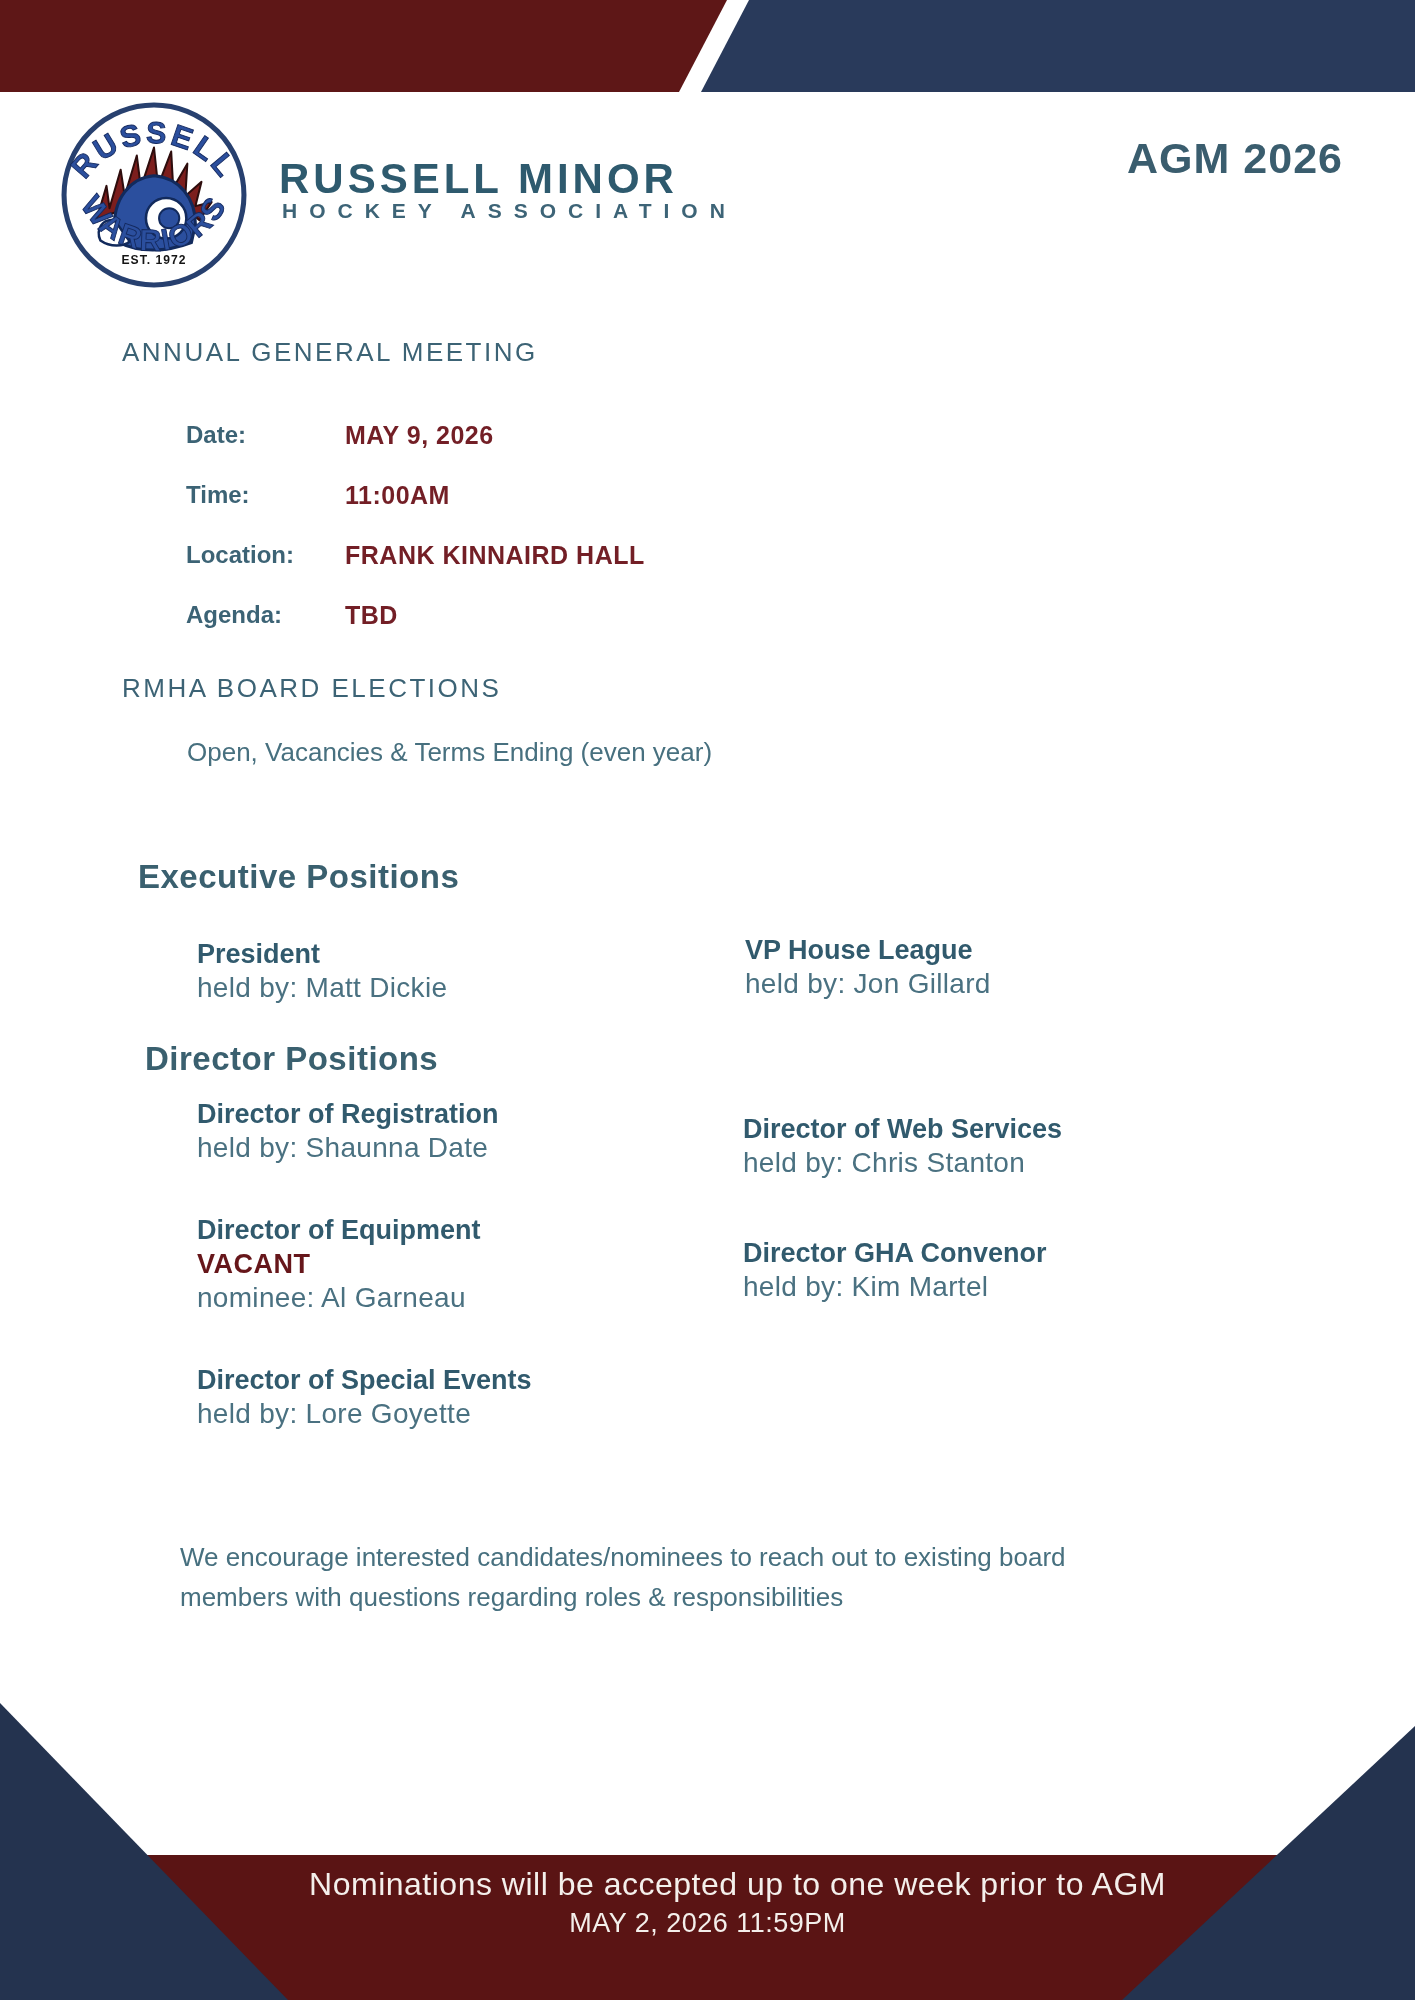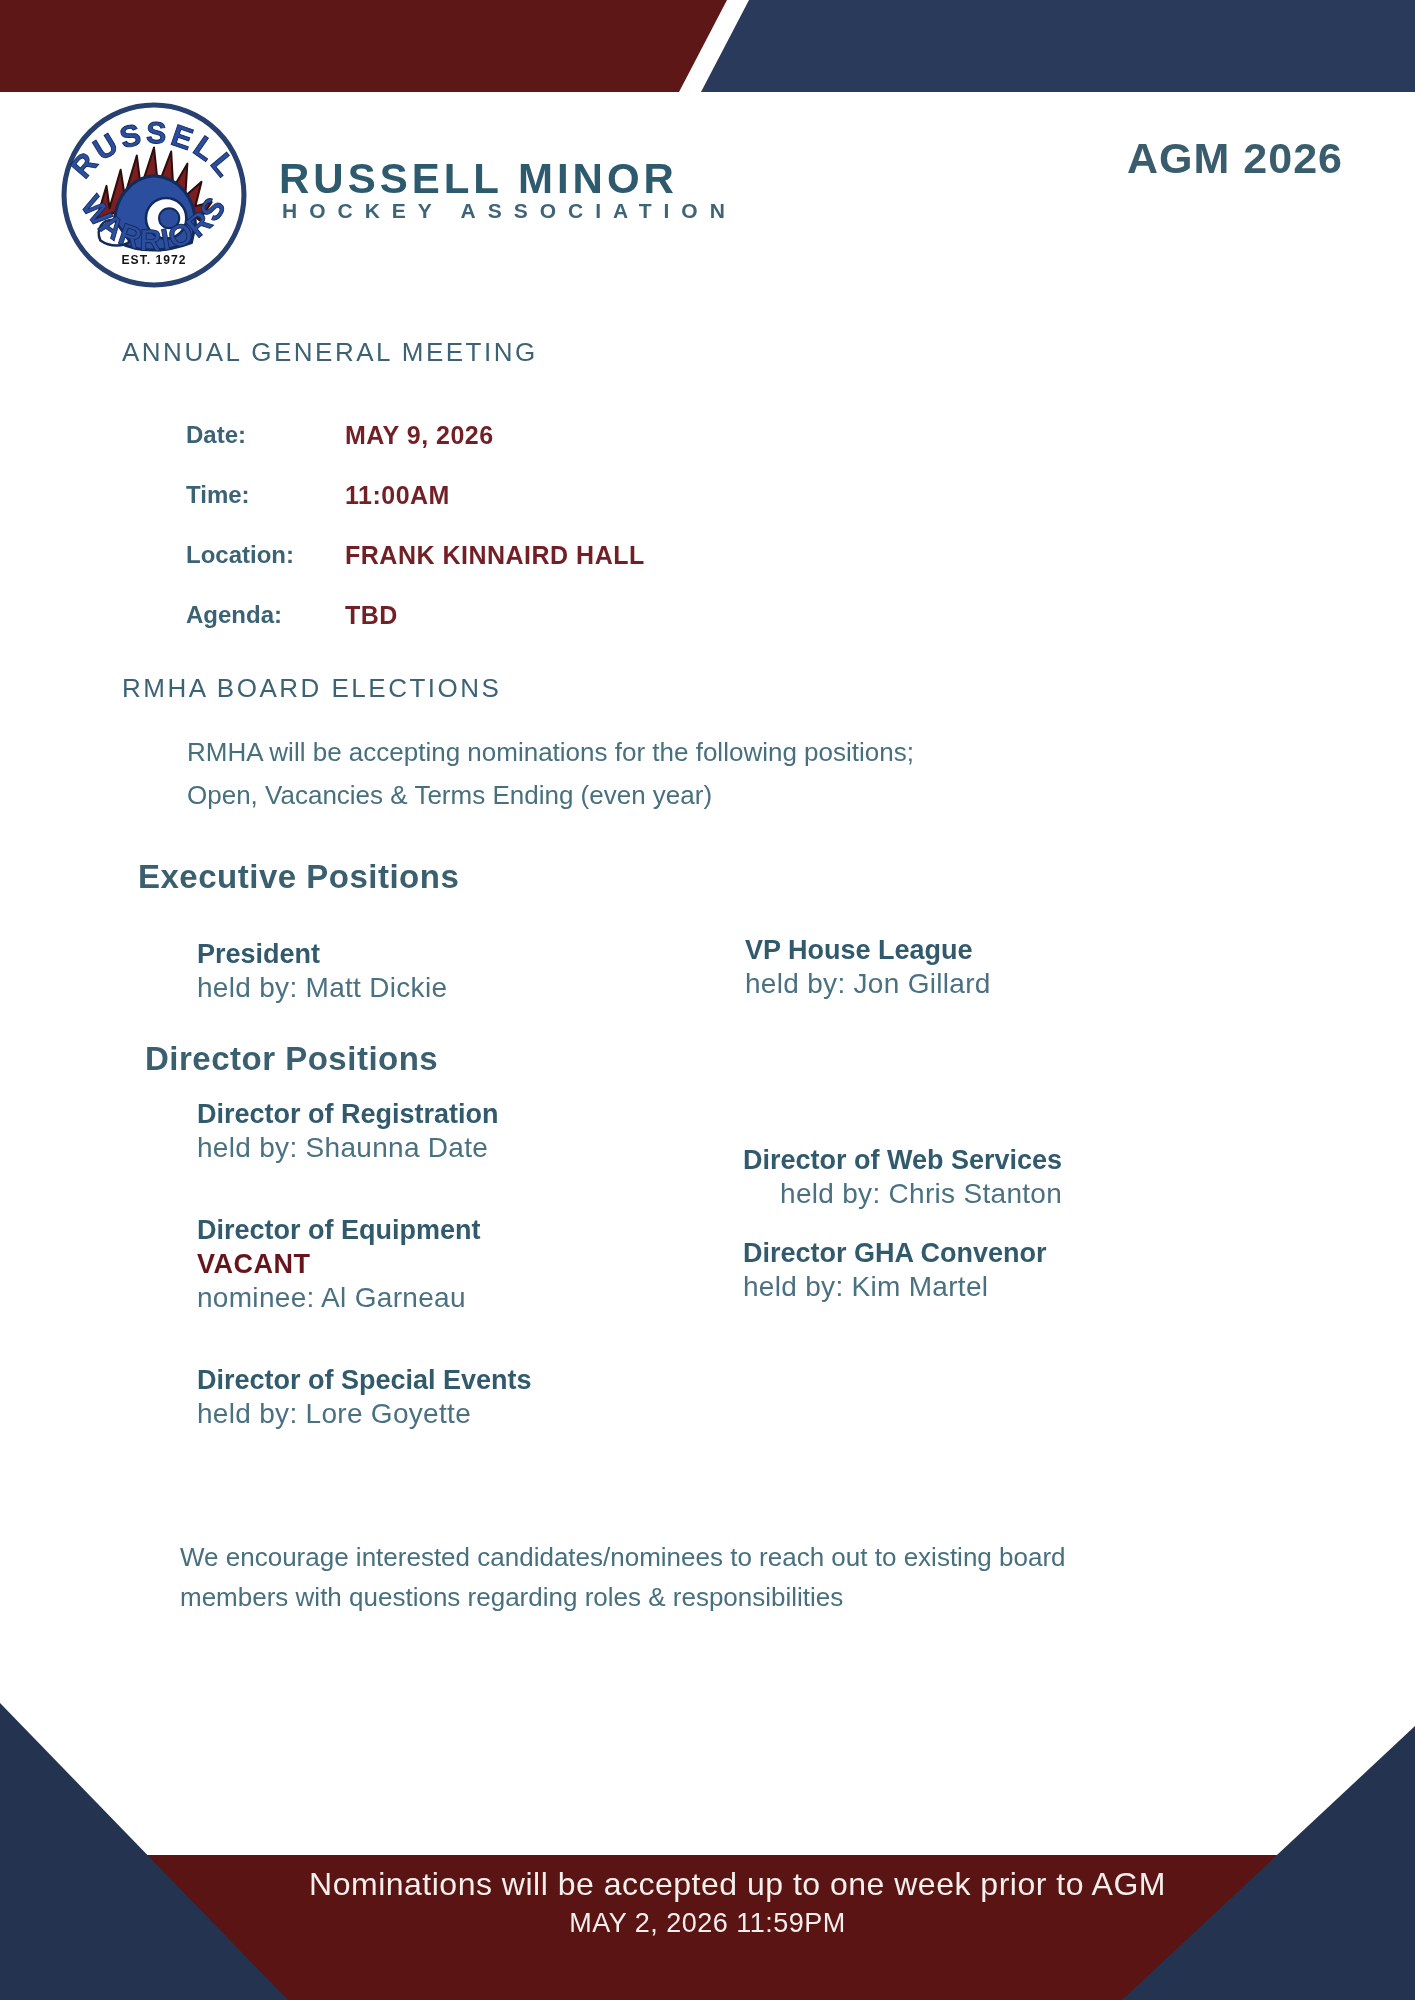--- a/index.html
+++ b/index.html
@@ -150,21 +150,20 @@
       <div class="detail-value">FRANK KINNAIRD HALL</div>
     </div>
     <div class="detail-row">
       <div class="detail-label">Agenda:</div>
       <div class="detail-value">TBD</div>
     </div>
   </div>
 
   <div class="abs h-spaced h-rmha">RMHA BOARD ELECTIONS</div>
   <div class="abs intro-text">
-    <div>RMHA will be accepting nominations for the following positions;</div>
     <div>Open, Vacancies &amp; Terms Ending (even year)</div>
   </div>
 
   <div class="abs sub-heading h-exec">Executive Positions</div>
 
   <div class="pos-entry" style="left:197px;top:938px;">
     <div class="pos-title">President</div>
     <div class="pos-holder">held by: Matt Dickie</div>
   </div>
   <div class="pos-entry" style="left:745px;top:934px;">
@@ -181,21 +180,21 @@
   <div class="pos-entry" style="left:197px;top:1214px;">
     <div class="pos-title">Director of Equipment</div>
     <div class="pos-status">VACANT</div>
     <div class="pos-holder">nominee: Al Garneau</div>
   </div>
   <div class="pos-entry" style="left:197px;top:1364px;">
     <div class="pos-title">Director of Special Events</div>
     <div class="pos-holder">held by: Lore Goyette</div>
   </div>
 
-  <div class="pos-entry" style="left:743px;top:1144px;text-align:right;">
+  <div class="pos-entry" style="left:743px;top:1113px;">
     <div class="pos-title">Director of Web Services</div>
     <div class="pos-holder">held by: Chris Stanton</div>
   </div>
   <div class="pos-entry" style="left:743px;top:1214px;margin-top:23px;">
     <div class="pos-title">Director GHA Convenor</div>
     <div class="pos-holder">held by: Kim Martel</div>
   </div>
 
   <div class="abs note-text">
     <div>We encourage interested candidates/nominees to reach out to existing board</div>

